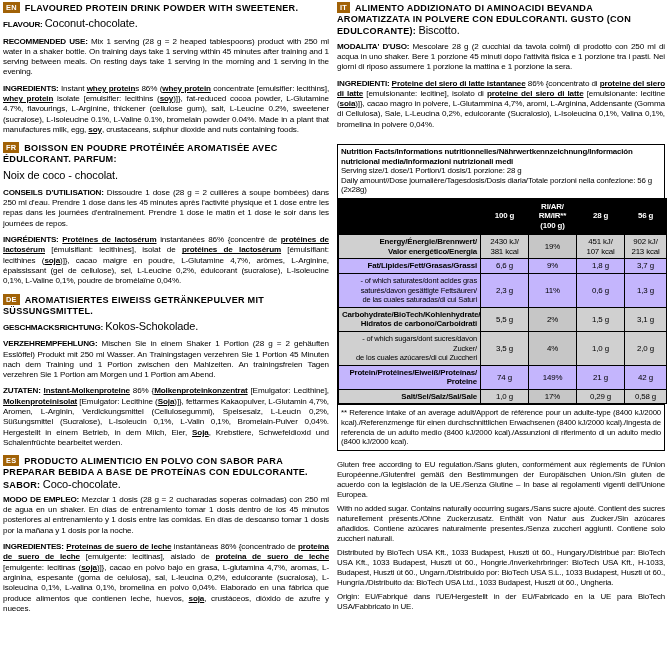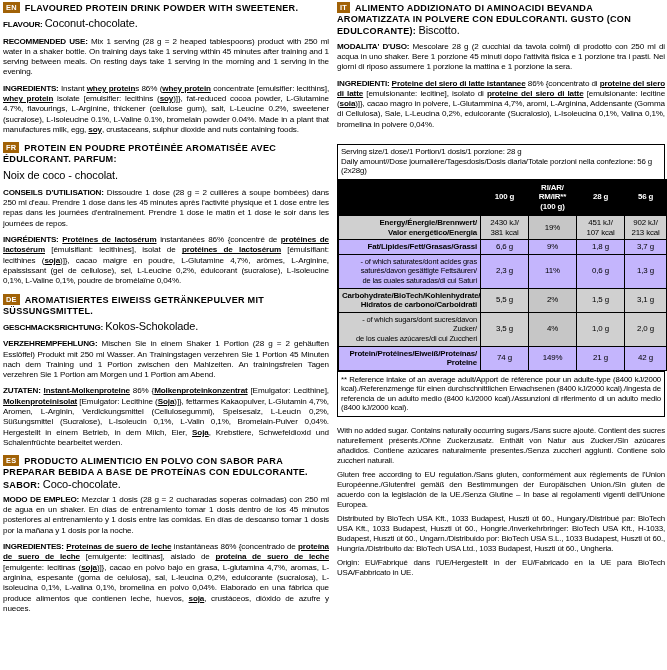--- a/index.html
+++ b/index.html
@@ -145,21 +145,21 @@
       <div class="langline">
         <span class="badge">EN</span><span class="langtitle">FLAVOURED PROTEIN DRINK POWDER WITH SWEETENER.</span>
       </div>
       <div class="para"><span class="lbl">FLAVOUR:</span> <span class="flavour">Coconut-chocolate.</span></div>
       <div class="para"><span class="lbl">RECOMMENDED USE:</span> <span>Mix 1 serving (28 g = 2 heaped tablespoons) product with 250 ml water in a shaker bottle. On training days take 1 serving within 45 minutes after training and 1 serving between meals. On resting days take 1 serving in the morning and 1 serving in the evening.</span></div>
       <div class="para"><span class="lbl">INGREDIENTS:</span> <span>Instant <span class="u">whey protein</span>s 86% (<span class="u">whey protein</span> concentrate [emulsifier: lecithins], <span class="u">whey protein</span> isolate [emulsifier: lecithins (<span class="u">soy</span>)]}, fat-reduced cocoa powder, L-Glutamine 4.7%, flavourings, L-Arginine, thickener (cellulose gum), salt, L-Leucine 0.2%, sweetener (sucralose), L-Isoleucine 0.1%, L-Valine 0.1%, bromelain powder 0.04%. Made in a plant that manufactures milk, egg, <span class="u">soy</span>, crustaceans, sulphur dioxide and nuts containing foods.</span></div>
     </div>
 
     <div class="sect">
       <div class="langline">
-        <span class="badge">FR</span><span class="langtitle">PROTEIN EN POUDRE PROTÉINÉE AROMATISÉE AVEC ÉDULCORANT. PARFUM:</span>
+        <span class="badge">FR</span><span class="langtitle">BOISSON EN POUDRE PROTÉINÉE AROMATISÉE AVEC ÉDULCORANT. PARFUM:</span>
       </div>
       <div class="para"><span class="flavour">Noix de coco - chocolat.</span></div>
       <div class="para"><span class="lbl">CONSEILS D'UTILISATION:</span> <span>Dissoudre 1 dose (28 g = 2 cuillères à soupe bombées) dans 250 ml d'eau. Prendre 1 dose dans les 45 minutes après l'activité physique et 1 dose entre les repas dans les journées d'entraînement. Prendre 1 dose le matin et 1 dose le soir dans les journées de repos.</span></div>
       <div class="para"><span class="lbl">INGRÉDIENTS:</span> <span><span class="u">Protéines de lactosérum</span> instantanées 86% {concentré de <span class="u">protéines de lactosérum</span> [émulsifiant: lecithines], isolat de <span class="u">protéines de lactosérum</span> [émulsifiant: lecithines (<span class="u">soja</span>)]}, cacao maigre en poudre, L-Glutamine 4,7%, arômes, L-Arginine, épaississant (gel de cellulose), sel, L-Leucine 0,2%, édulcorant (sucralose), L-Isoleucine 0,1%, L-Valine 0,1%, poudre de bromélaïne 0,04%.</span></div>
     </div>
 
     <div class="sect">
       <div class="langline">
         <span class="badge">DE</span><span class="langtitle">AROMATISIERTES EIWEISS GETRÄNKEPULVER MIT SÜSSUNGSMITTEL.</span>
       </div>
@@ -185,20 +185,21 @@
       <div class="langline">
         <span class="badge">IT</span><span class="langtitle">ALIMENTO ADDIZIONATO DI AMINOACIDI BEVANDA AROMATIZZATA IN POLVERE CON EDULCORANTI. GUSTO (CON EDULCORANTE):</span>
         <span class="flavour">Biscotto.</span>
       </div>
       <div class="para"><span class="lbl">MODALITA' D'USO:</span> <span>Mescolare 28 g (2 cucchiai da tavola colmi) di prodotto con 250 ml di acqua in uno shaker. Bere 1 porzione 45 minuti dopo l'attività fisica e 1 porzione tra i pasti. Nei giorni di riposo assumere 1 porzione la mattina e 1 porzione la sera.</span></div>
       <div class="para"><span class="lbl">INGREDIENTI:</span> <span><span class="u">Proteine del siero di latte istantanee</span> 86% {concentrato di <span class="u">proteine del siero di latte</span> [emulsionante: lecitine], isolato di <span class="u">proteine del siero di latte</span> [emulsionante: lecitine (<span class="u">soia</span>)]}, cacao magro in polvere, L-Glutammina 4,7%, aromi, L-Arginina, Addensante (Gomma di Cellulosa), Sale, L-Leucina 0,2%, edulcorante (Sucralosio), L-Isoleucina 0,1%, Valina 0,1%, bromelina in polvere 0,04%.</span></div>
     </div>
 
     <div class="nutri-wrap">
       <div class="nutri-head">
+        <div class="t1">Nutrition Facts/Informations nutritionnelles/Nährwertkennzeichnung/Información nutricional media/Informazioni nutrizionali medi</div>
         <div>Serving size/1 dose/1 Portion/1 dosis/1 porzione: 28 g</div>
         <div>Daily amount//Dose journalière/Tagesdosis/Dosis diaria/Totale porzioni nella confezione: 56 g (2x28g)</div>
       </div>
 
       <table class="nutri-table">
         <colgroup>
           <col style="width:142px">
           <col style="width:48px">
           <col style="width:48px">
           <col style="width:48px">
@@ -285,27 +286,34 @@
             <td class="cname">
               <span>Protein/Protéines/Eiweiß/Proteínas/</span><br>
               <span>Proteine</span>
             </td>
             <td class="cval">74 g</td>
             <td class="cval ri">149%</td>
             <td class="cval">21 g</td>
             <td class="cval">42 g</td>
           </tr>
 
+          <tr class="gray">
+            <td class="cname">Salt/Sel/Salz/Sal/Sale</td>
+            <td class="cval">1,0 g</td>
+            <td class="cval ri">17%</td>
+            <td class="cval">0,29 g</td>
+            <td class="cval">0,58 g</td>
+          </tr>
         </tbody>
       </table>
 
       <div class="footnote">** Reference intake of an average adult/Apport de référence pour un adulte-type (8400 kJ/2000 kcal)./Referenzmenge für einen durchschnittlichen Erwachsenen (8400 kJ/2000 kcal)./Ingesta de referencia de un adulto medio (8400 kJ/2000 kcal)./Assunzioni di riferimento di un adulto medio (8400 kJ/2000 kcal).</div>
     </div>
 
     <div class="tail">
+      <p>Gluten free according to EU regulation./Sans gluten, conformément aux règlements de l'Union Européenne./Glutenfrei gemäß den Bestimmungen der Europäischen Union./Sin gluten de acuerdo con la legislación de la UE./Senza Glutine – In base ai regolamenti vigenti dell'Unione Europea.</p>
       <p>With no added sugar. Contains naturally occurring sugars./Sans sucre ajouté. Contient des sucres naturellement présents./Ohne Zuckerzusatz. Enthält von Natur aus Zucker./Sin azúcares añadidos. Contiene azúcares naturalmente presentes./Senza zuccheri aggiunti. Contiene solo zuccheri naturali.</p>
-      <p>Gluten free according to EU regulation./Sans gluten, conformément aux règlements de l'Union Européenne./Glutenfrei gemäß den Bestimmungen der Europäischen Union./Sin gluten de acuerdo con la legislación de la UE./Senza Glutine – In base ai regolamenti vigenti dell'Unione Europea.</p>
       <p>Distributed by BioTech USA Kft., 1033 Budapest, Huszti út 60., Hungary./Distribué par: BioTech USA Kft., 1033 Budapest, Huszti út 60., Hongrie./Inverkehrbringer: BioTech USA Kft., H-1033, Budapest, Huszti út 60., Ungarn./Distribuido por: BioTech USA S.L., 1033 Budapest, Huszti út 60., Hungría./Distribuito da: BioTech USA Ltd., 1033 Budapest, Huszti út 60., Ungheria.</p>
       <p>Origin: EU/Fabriqué dans l'UE/Hergestellt in der EU/Fabricado en la UE para BioTech USA/Fabbricato in UE.</p>
     </div>
 
   </div>
 </div>
 
 </body></html>

